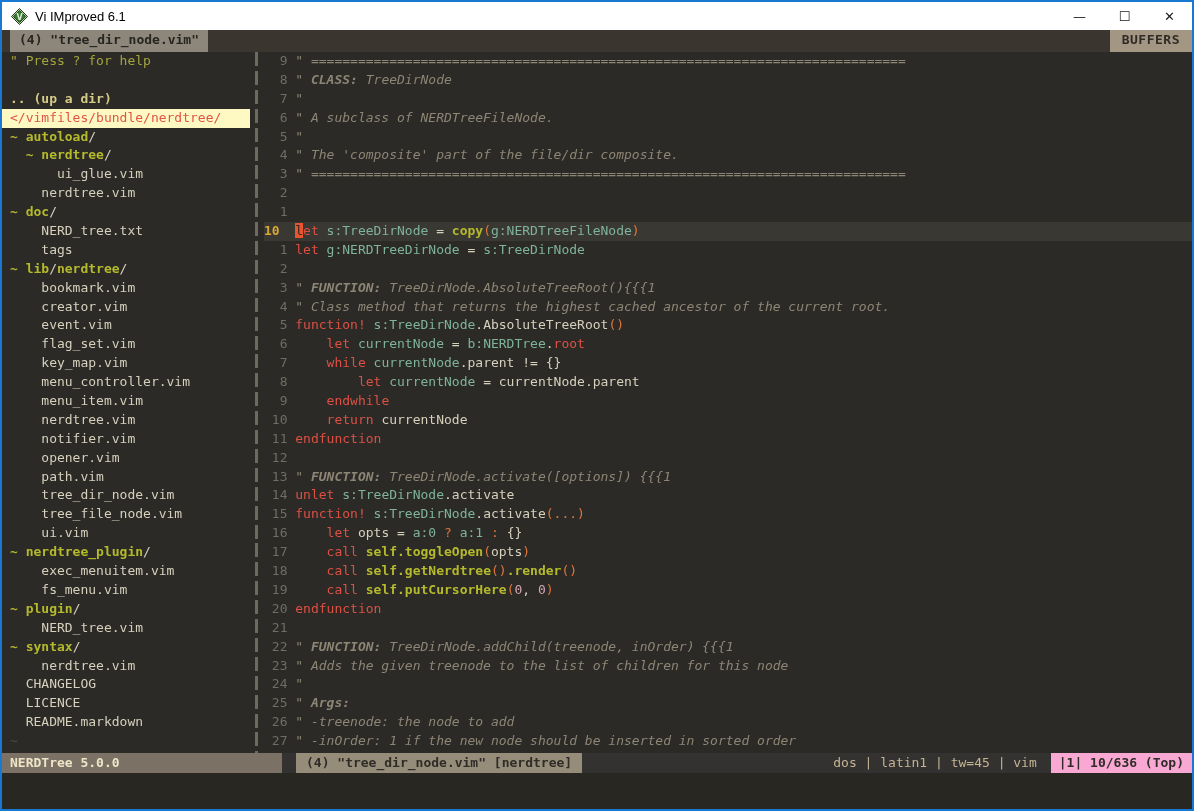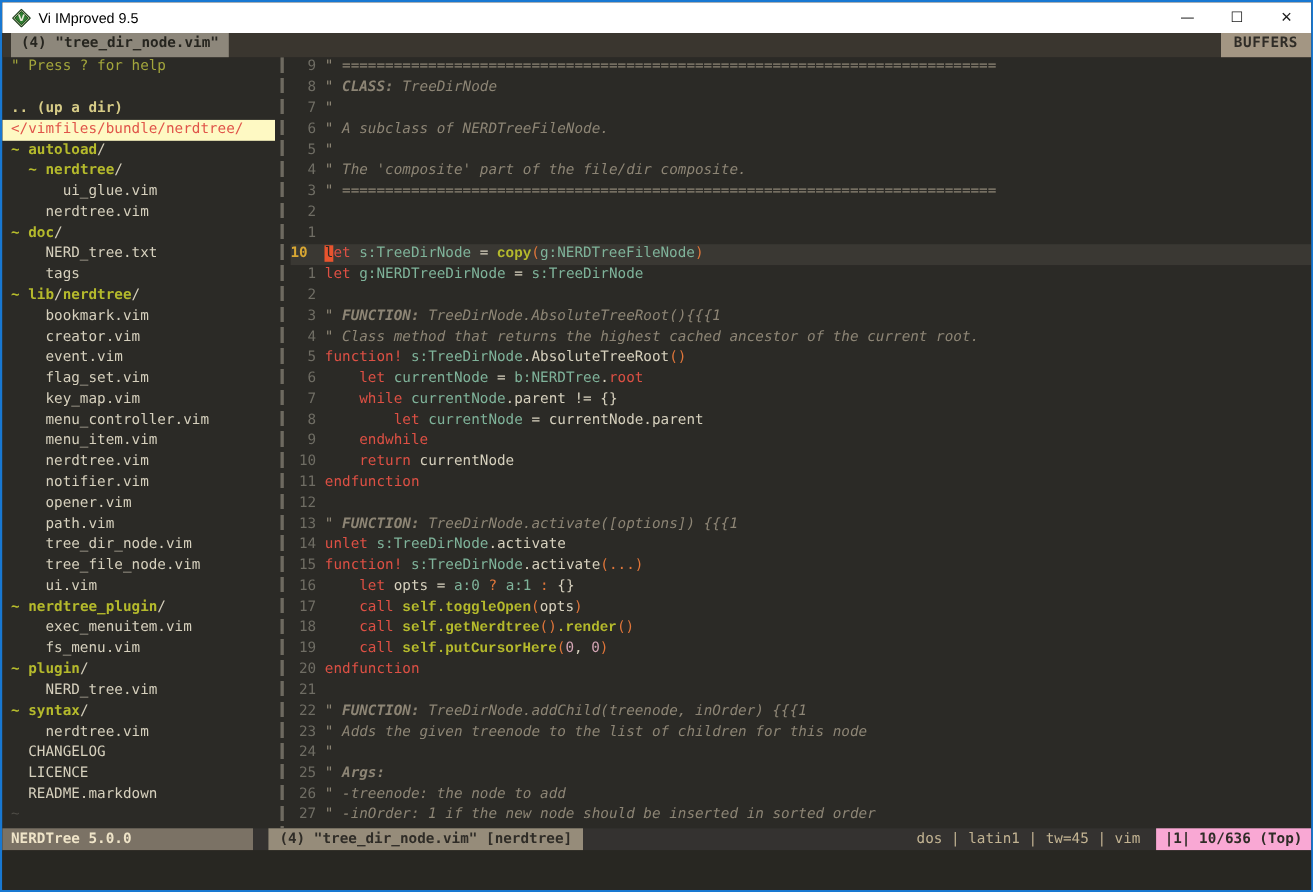--- a/index.html
+++ b/index.html
@@ -40,47 +40,47 @@
      background:repeating-linear-gradient(to bottom, #6e6a60 0 14px, transparent 14px 18.9px); }
   .code{ flex:1; color:#d6d0bd; }
   .code .row{ height:18.9px; }
   .code .row.cur{ background:#3a3833; }
   .gutter{ display:inline-block; width:3ch; text-align:right; margin-right:1ch; color:#6f6d64; }
   .row.cur .gutter{ text-align:left; color:#d9a733; font-weight:bold; }
   .s-cm{ color:#8d8575; font-style:italic; }
   .s-cmb{ color:#8d8575; font-style:italic; font-weight:bold; }
   .s-kw{ color:#dd5044; }
   .s-id{ color:#7fb39a; }
-  .s-fn{ color:#b5ba2c; font-weight:bold;font-family:Liberation Mono, monospace; }
+  .s-fn{ color:#b5ba2c; font-weight:bold; }
   .s-pa{ color:#e0763a; }
   .s-num{ color:#d3a5b4; }
   .s-fg{ color:#d6d0bd; }
   .s-cursor{ background:#e8542e; color:#2b2a26; }
   
   .statusline{ height:20px; flex:none; display:flex; font-size:13px; line-height:20px; white-space:pre; }
-  .st-nerdtree{ width:228px; flex:none; background:#7b7265; color:#efe4c8; font-weight:bold; padding-left:8px; }
+  .st-nerdtree{ width:280px; flex:none; background:#7b7265; color:#efe4c8; font-weight:bold; padding-left:8px; }
   .st-gap{ width:14px; flex:none; background:#343230; }
   .st-file{ background:#968c7a; color:#2f2c27; font-weight:bold; padding:0 10px; }
   .st-mid{ flex:1; background:#343230; color:#c3b493; text-align:right; padding-right:14px; }
   .st-ruler{ background:#f9a8d4; color:#2f2c27; font-weight:bold; padding:0 8px; flex:none; }
   
   .cmdline{ flex:none; height:36px; background:#282722; }
 </style>
 </head>
 <body>
 
 <div class="window">
 
   <div class="titlebar">
     <svg class="appicon" viewBox="0 0 17 17">
       <polygon points="8.5,0.5 16.5,8.5 8.5,16.5 0.5,8.5" fill="#b9c99a" stroke="#1f3d1f" stroke-width="1"></polygon>
       <polygon points="8.5,2.5 14.5,8.5 8.5,14.5 2.5,8.5" fill="#2f7d32" stroke="#0f3d12" stroke-width="0.8"></polygon>
       <text x="8.5" y="11.5" font-size="8" font-family="DejaVu Sans, sans-serif" font-weight="bold" fill="#e8e8d8" text-anchor="middle">V</text>
     </svg>
-    <span class="title">Vi IMproved 9.5</span>
+    <span class="title">Vi IMproved 6.1</span>
     <div class="wincontrols">
       <div class="ctl">—</div>
       <div class="ctl">☐</div>
       <div class="ctl">✕</div>
     </div>
   </div>
 
   <div class="tabline">
     <div class="tab">(4) "tree_dir_node.vim"</div>
     <div class="buffers">BUFFERS</div>

